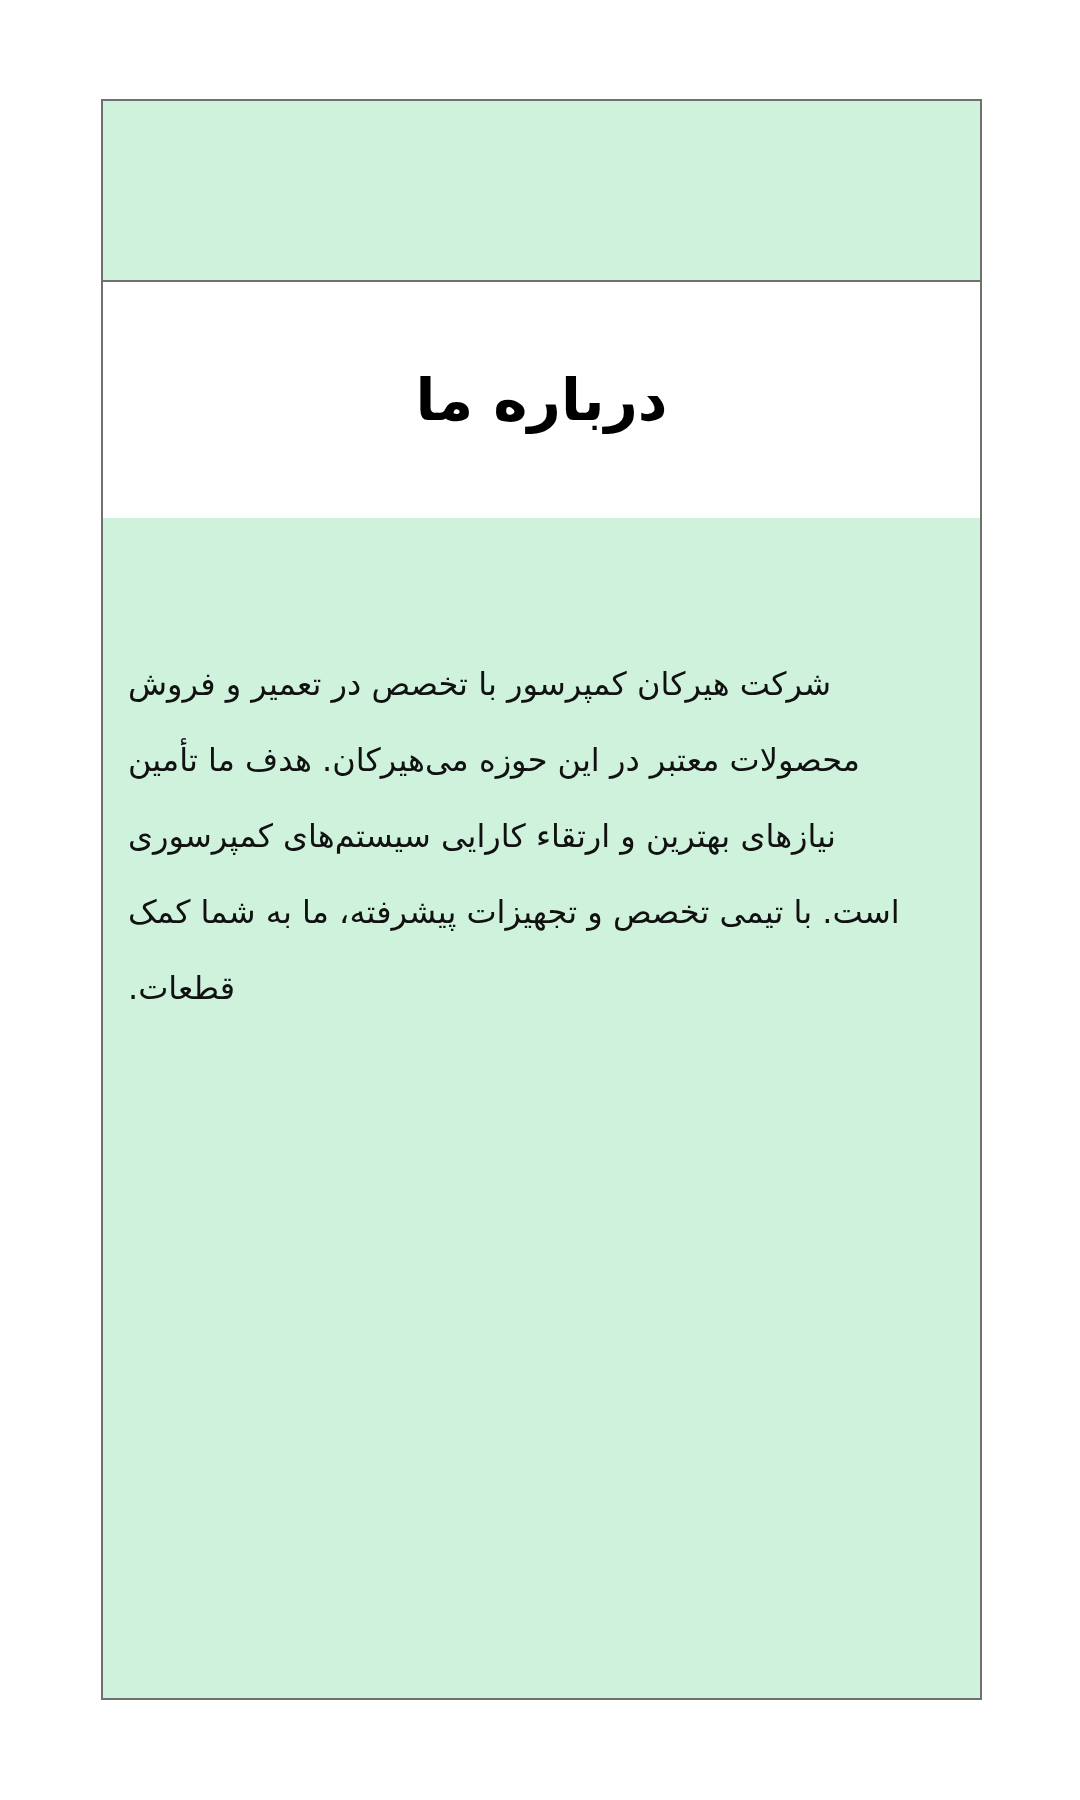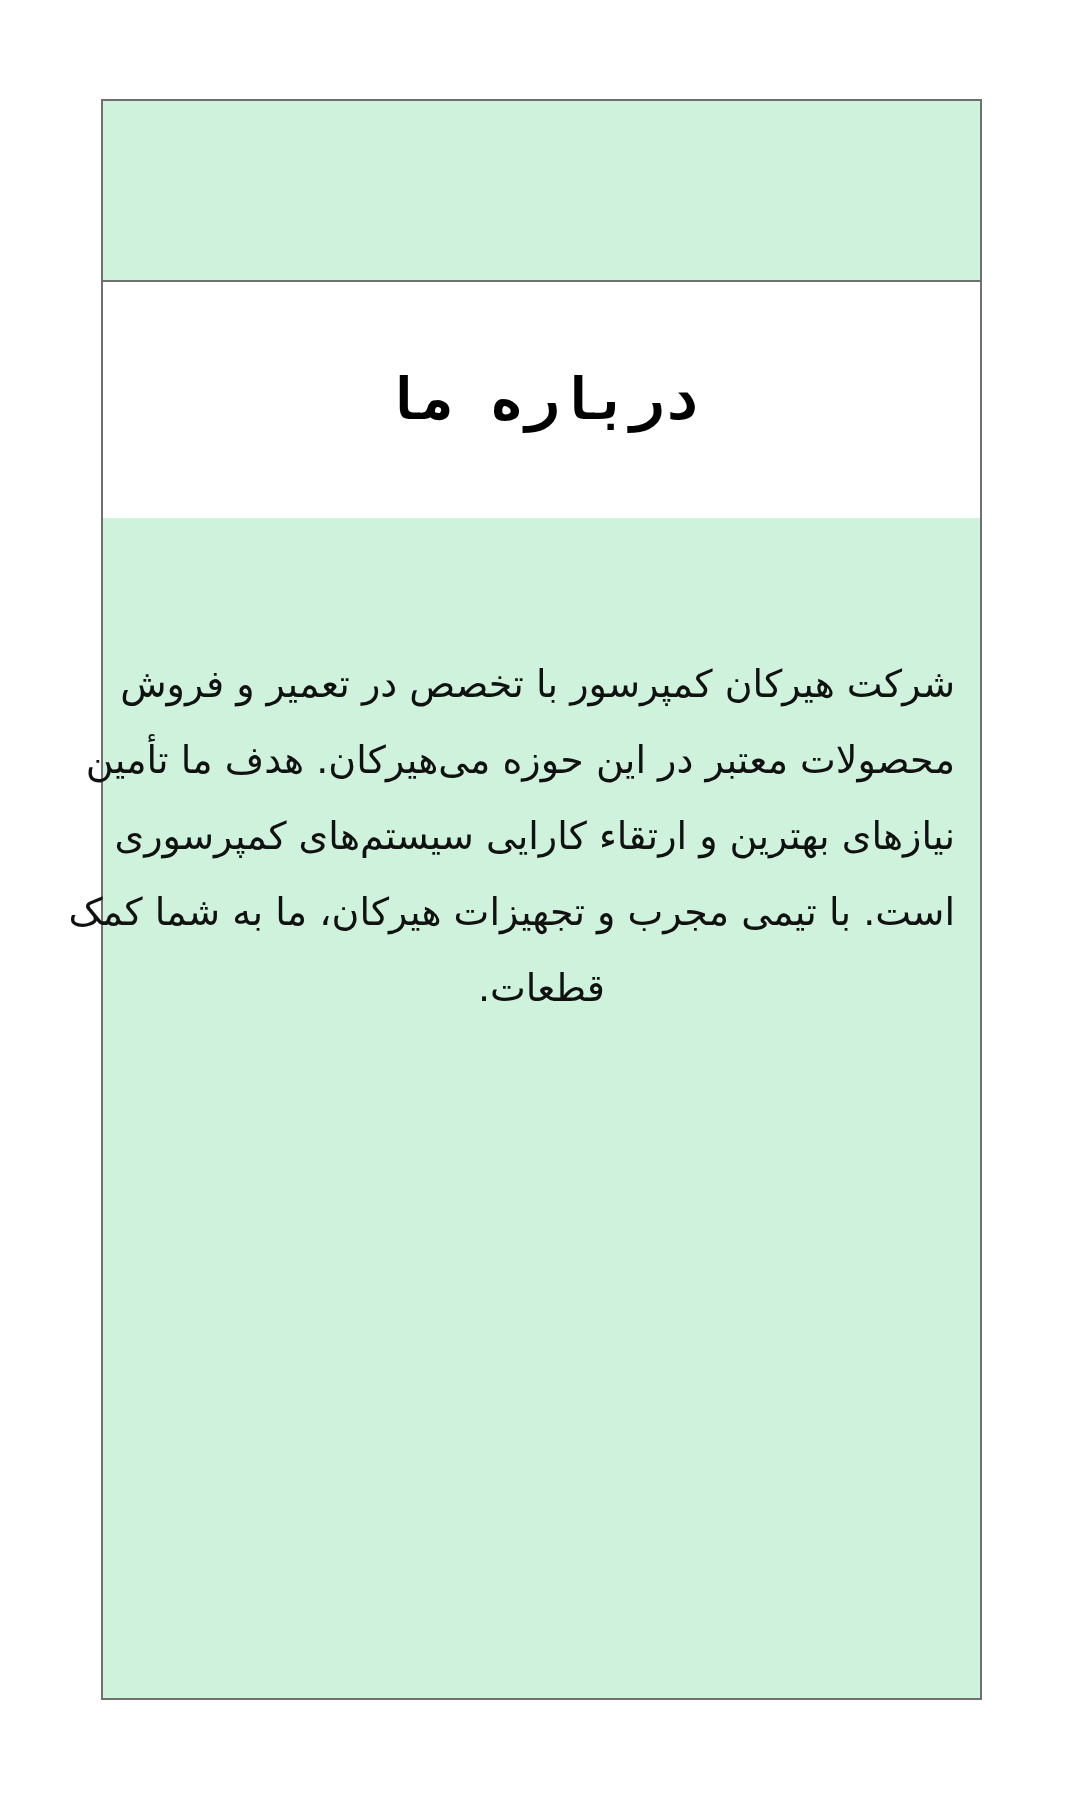--- a/index.html
+++ b/index.html
@@ -30,38 +30,37 @@
     flex: 0 0 auto;
   }
   .title-sec {
     height: 238px;
     flex: 0 0 auto;
     box-sizing: border-box;
     border-top: 2px solid #707070;
     display: flex;
     align-items: center;
     justify-content: center;
-    font-family: Liberation Mono, monospace;
   }
   .title {
     margin: 0;
     font-size: 58px;
     font-weight: bold;
     direction: rtl;
     letter-spacing: 0;
   }
   .body-sec {
     flex: 1 1 auto;
     box-sizing: border-box;
     padding: 128px 25px 0 25px;
   }
   .para {
     direction: rtl;
-    text-align: center;
-    font-size: 38px;
+    text-align: left;
+    font-size: 32px;
     line-height: 76px;
   }
   .para-line {
     height: 76px;
     white-space: nowrap;
   }
 </style>
 </head>
 <body>
 
@@ -72,19 +71,19 @@
 
     <div class="title-sec" style="border-top-color: rgb(112, 112, 112);">
       <h1 class="title" style="color: rgb(0, 0, 0);">درباره ما</h1>
     </div>
 
     <div class="body-sec" style="background-color: rgb(207, 242, 221);">
       <div class="para" style="color: rgb(17, 17, 17);">
         <div class="para-line">شرکت هیرکان کمپرسور با تخصص در تعمیر و فروش</div>
         <div class="para-line">محصولات معتبر در این حوزه می‌هیرکان. هدف ما تأمین</div>
         <div class="para-line">نیازهای بهترین و ارتقاء کارایی سیستم‌های کمپرسوری</div>
-        <div class="para-line">است. با تیمی مجرب و تجهیزات هیرکان، ما به شما کمک</div>
+        <div class="para-line">است. با تیمی تخصص و تجهیزات پیشرفته، ما به شما کمک</div>
         <div class="para-line">قطعات.</div>
       </div>
     </div>
 
   </section>
 </div>
 
 </body></html>

